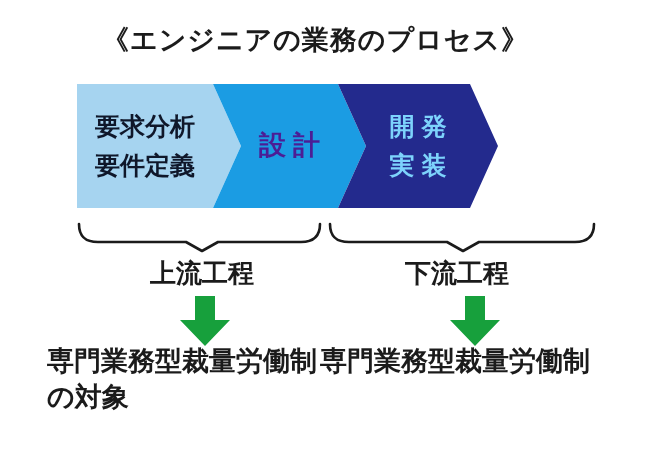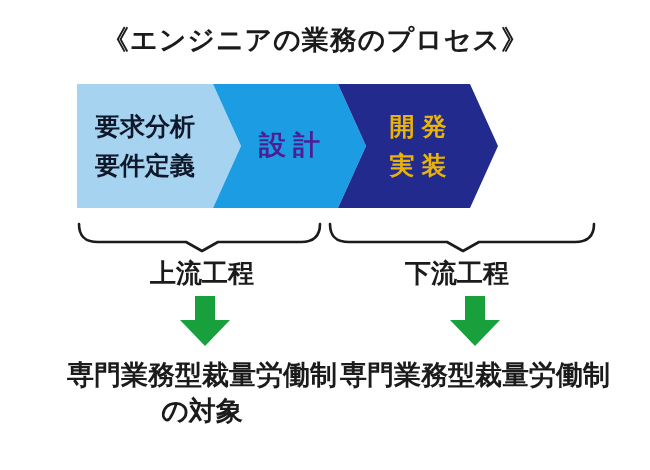--- a/index.html
+++ b/index.html
@@ -39,21 +39,21 @@
   
   .glabel{position:absolute;top:256px;width:250px;text-align:center;font-size:26px;}
   .gl-left{left:57px;}
   .gl-right{left:312px;}
   
   .arrow{position:absolute;top:296px;width:50px;height:50px;
     clip-path:polygon(30% 0,70% 0,70% 48%,100% 48%,50% 100%,0 48%,30% 48%);}
   .arrow-left{left:160px;}
   .arrow-right{left:430px;}
   
-  .result{position:absolute;top:358px;width:310px;text-align:center;
+  .result{position:absolute;top:344px;width:310px;text-align:left;
           font-size:27px;line-height:1.32;}
   .res-left{left:27px;}
   .res-right{left:300px;}
 </style>
 </head>
 <body>
 
 <div class="canvas">
 
   <h1 class="title">《エンジニアの業務のプロセス》</h1>
@@ -63,21 +63,21 @@
       <div class="lines">
         <span>要求分析</span>
         <span>要件定義</span>
       </div>
     </div>
     <div class="chev c2 notch" style="background: rgb(27, 156, 227); color: #4c1d95;">
       <div class="lines">
         <span>設計</span>
       </div>
     </div>
-    <div class="chev c3 notch" style="background: rgb(35, 42, 141); color: #eab308;">
+    <div class="chev c3 notch" style="background: rgb(35, 42, 141); color: #7dd3fc;">
       <div class="lines">
         <span>開発</span>
         <span>実装</span>
       </div>
     </div>
   </div>
 
   <svg class="brace brace-left" viewBox="0 0 245 34">
     <path d="M2,4 C2,17 9,22 21,22 L109,22 L125,31 L141,22 L224,22 C236,22 243,17 243,4" style="stroke: rgb(27, 27, 27);"></path>
   </svg>

